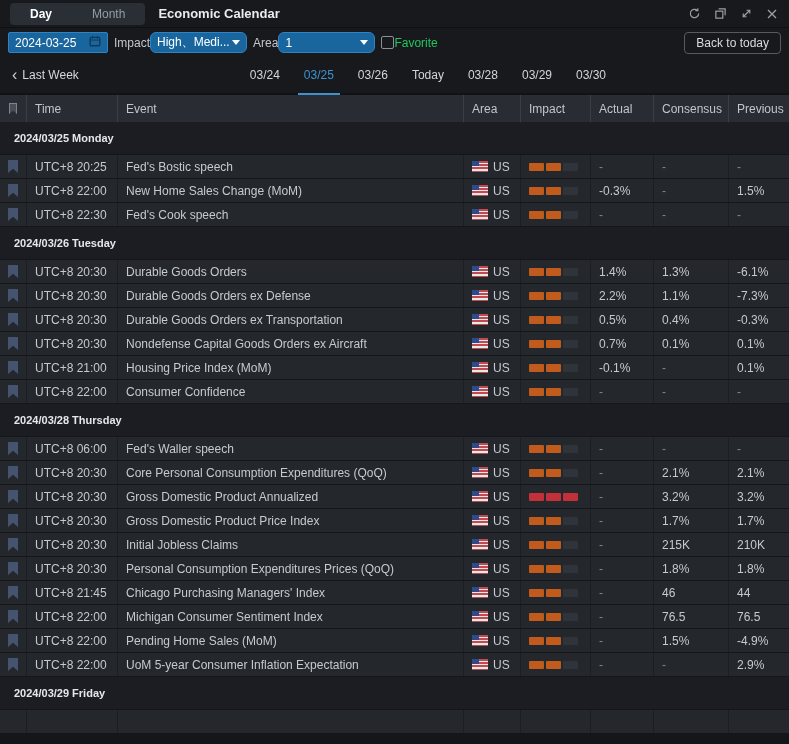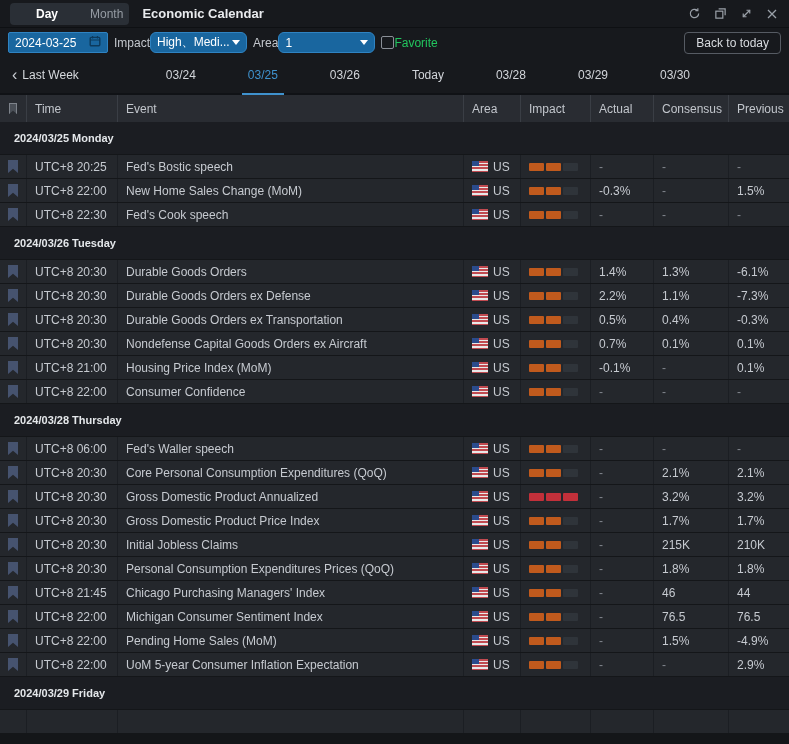--- a/index.html
+++ b/index.html
@@ -3,21 +3,21 @@
 <meta charset="utf-8">
 <style>
   * { box-sizing: border-box; margin: 0; padding: 0; }
   html,body { background:#141619; }
   body { font-family: "Liberation Sans", sans-serif; }
   .app { position:relative; width:789px; height:744px; overflow:hidden; background:#141619; color:#C6CAD0; }
 
   
   .titlebar { height:28px; display:flex; align-items:center; padding:0 10px; background:#17191D; border-bottom:1px solid #0E1013; }
   .pill { display:flex; background:#2A2F36; border-radius:4px; overflow:hidden; font-size:12px; }
-  .pill .vtab { padding:4px 6px; color:#969CA4; cursor:pointer;margin-left:20px; }
+  .pill .vtab { padding:4px 20px; color:#969CA4; cursor:pointer; }
   .pill .vtab.active { color:#FFFFFF; font-weight:bold; }
   .app-title { margin-left:13px; color:#E9EBEE; font-weight:bold; font-size:13px; }
   .win-controls { margin-left:auto; display:flex; gap:12px; align-items:center; }
   .win-controls .wicon { width:14px; height:14px; display:flex; align-items:center; justify-content:center; cursor:pointer; }
   .win-controls svg { stroke:#9AA0A8; }
 
   
   .filterbar { height:29px; display:flex; align-items:center; padding:0 8px; gap:0; background:#17191D; }
   .bluefield { height:21px; background:var(--accent-blue); border:1px solid var(--accent-blue-border); border-radius:2px;
                display:flex; align-items:center; justify-content:space-between; color:#FFFFFF; font-size:12px; padding:0 6px; cursor:pointer; }
@@ -27,21 +27,21 @@
   .caret { width:0; height:0; border-left:4px solid transparent; border-right:4px solid transparent; border-top:5px solid #FFFFFF; }
   .chk { width:13px; height:13px; border:1px solid #8A8F97; border-radius:2px; background:transparent; cursor:pointer; }
   .chk-label { color:#22c55e; font-size:12px; margin-left:5px; }
   .back-btn { margin-left:auto; height:22px; padding:0 11px; background:transparent; border:1px solid #565B63; border-radius:4px;
               color:#D9DCE0; font-size:12px; cursor:pointer; }
 
   
   .weeknav { height:38px; display:flex; align-items:stretch; padding:0 12px; background:#17191D; border-bottom:2px solid #101216; }
   .wn-side { display:flex; align-items:center; gap:5px; color:#D6D9DD; font-size:12px; cursor:pointer; }
   .wn-chevron { font-size:16px; color:#C9CDD3; line-height:1; }
-  .wn-days { flex:1; display:flex; justify-content:center; align-items:stretch; gap:40px; }
+  .wn-days { flex:1; display:flex; justify-content:center; align-items:stretch; gap:12px; }
   .day { display:flex; align-items:center; padding:0 6px; color:#D2D5DA; font-size:12px; position:relative; cursor:pointer; }
   .day.selected { color:var(--selected-day-blue); }
   .day.selected::after { content:""; position:absolute; left:0; right:0; bottom:-2px; height:2px; background:var(--selected-day-blue); }
 
   
   .grid-cols { display:grid; grid-template-columns:26px 91px 346px 57px 70px 63px 75px 1fr; }
   .thead { height:27px; background:#292C32; align-items:center; color:#C2C6CC; font-size:12px; }
   .thead .hcell { height:100%; display:flex; align-items:center; padding-left:8px; border-left:1px solid #3A3E45; }
   .thead .hcell:first-child { border-left:none; justify-content:center; padding-left:0; }
   .hb-icon { width:8px; height:11px; border:1px solid #7E838B; border-bottom:none;

